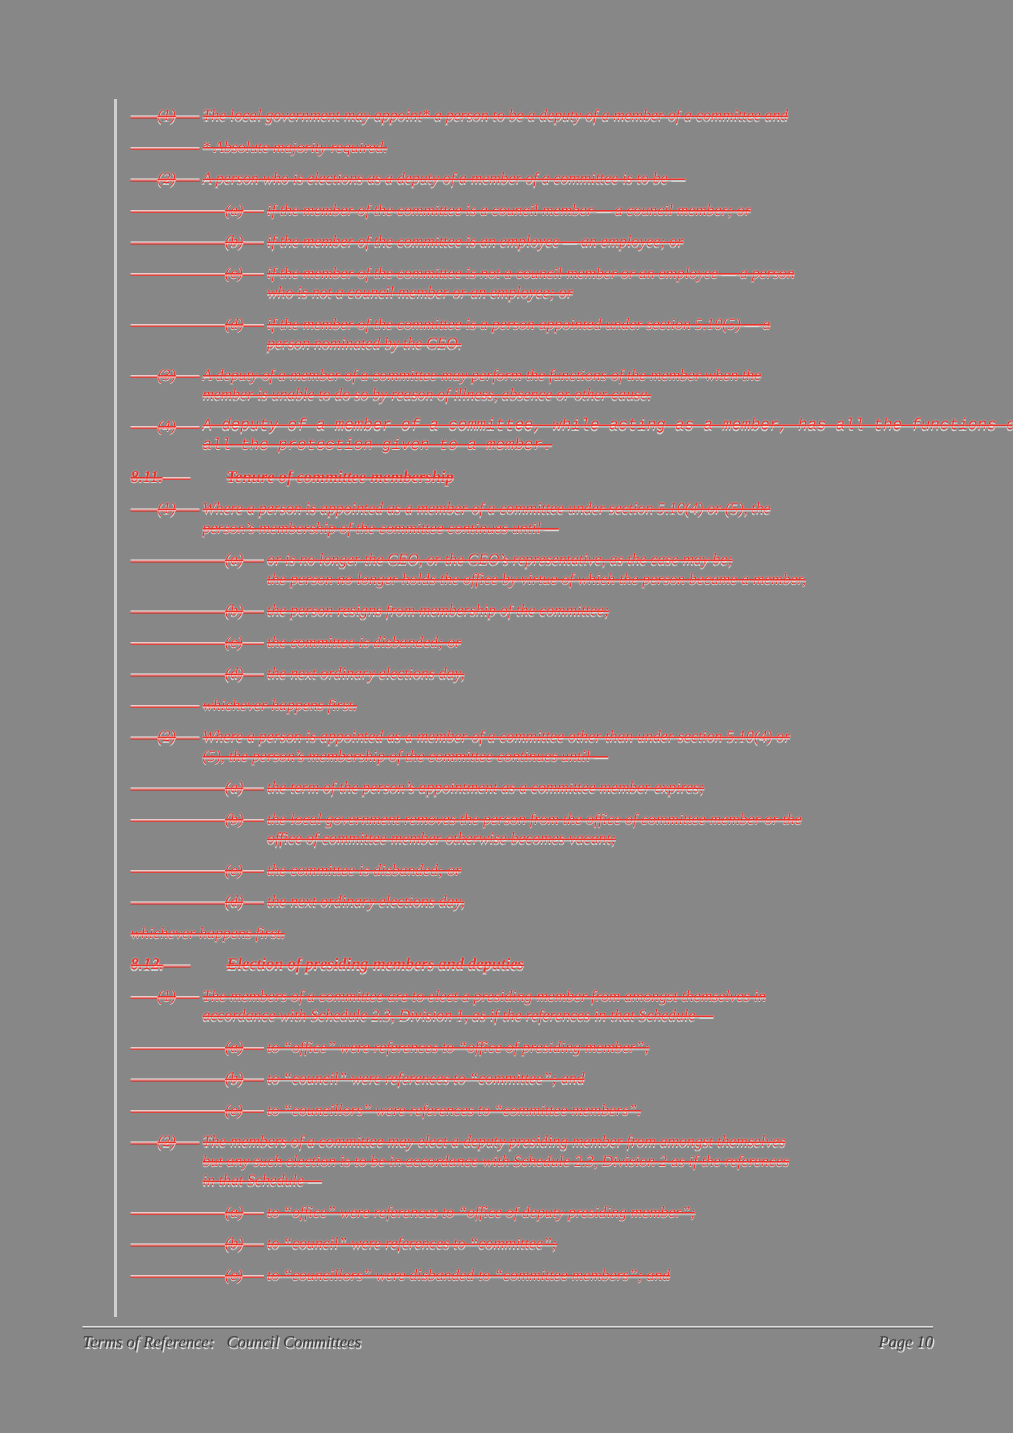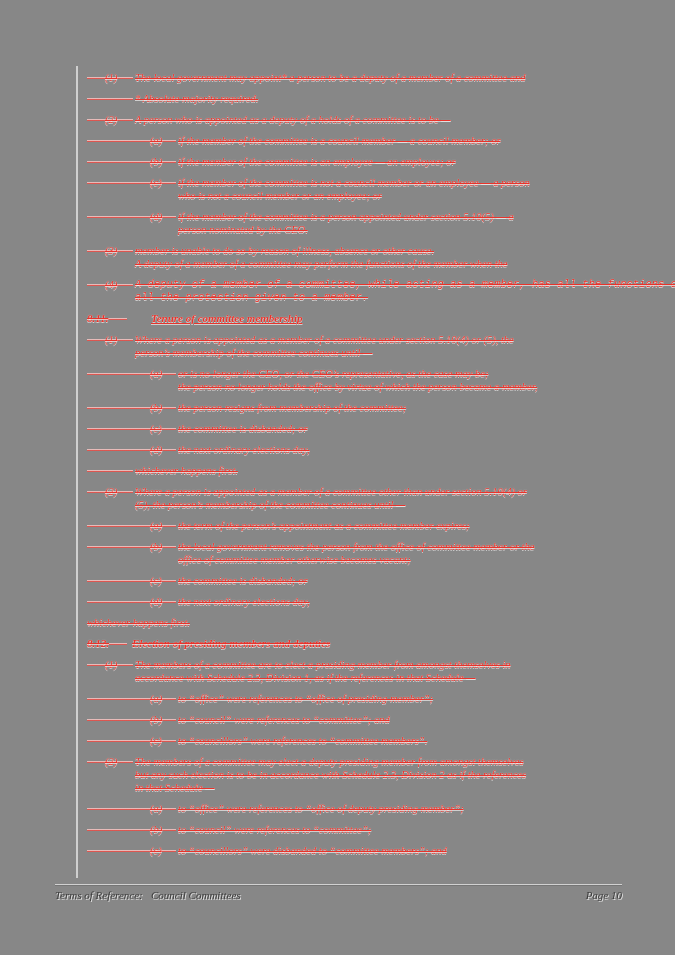--- a/index.html
+++ b/index.html
@@ -66,21 +66,21 @@
       <div class="row plain">
         <div class="lead" style="left: 0px; width: 46px;"></div>
         <div class="txt" style="margin-left: 48px;">
           <div class="strike">* Absolute majority required.</div>
         </div>
       </div>
       <div class="row lvl1">
         <div class="lead" style="left: 0px; width: 46px;"></div>
         <span class="num strike" style="left: 18px;">(2)</span>
         <div class="txt" style="margin-left: 48px;">
-          <div class="strike">A person who is appointed as a deputy of a holds of a committee is to be —</div>
+          <div class="strike">A person who is elections as a deputy of a member of a committee is to be —</div>
         </div>
       </div>
       <div class="row lvl2">
         <div class="lead" style="left: 0px; width: 89px;"></div>
         <span class="num strike" style="left: 63px;">(a)</span>
         <div class="txt" style="margin-left: 91px;">
           <div class="strike">if the member of the committee is a council member — a council member; or</div>
         </div>
       </div>
       <div class="row lvl2">
@@ -103,33 +103,33 @@
         <span class="num strike" style="left: 63px;">(d)</span>
         <div class="txt" style="margin-left: 91px;">
           <div class="strike">if the member of the committee is a person appointed under section 5.10(5) — a</div>
           <div class="strike">person nominated by the CEO.</div>
         </div>
       </div>
       <div class="row lvl1">
         <div class="lead" style="left: 0px; width: 46px;"></div>
         <span class="num strike" style="left: 18px;">(3)</span>
         <div class="txt" style="margin-left: 48px;">
+          <div class="strike">A deputy of a member of a committee may perform the functions of the member when the</div>
           <div class="strike">member is unable to do so by reason of illness, absence or other cause.</div>
-          <div class="strike">A deputy of a member of a committee may perform the functions of the member when the</div>
         </div>
       </div>
       <div class="row lvl1">
         <div class="lead" style="left: 0px; width: 46px;"></div>
         <span class="num strike" style="left: 18px;">(4)</span>
         <div class="txt" style="margin-left: 48px; font-family: Liberation Mono, monospace;">
           <div class="strike">A deputy of a member of a committee, while acting as a member, has all the functions of and</div>
           <div class="strike">all the protection given to a member.</div>
         </div>
       </div>
-      <div class="row heading"><div class="lead" style="left: 17px; width: 23px;"></div><span class="num strike" style="left: 0px;">8.11.</span><div class="txt title strike" style="margin-left: 64px; text-decoration: underline;">Tenure of committee membership</div></div>
+      <div class="row heading"><div class="lead" style="left: 17px; width: 23px;"></div><span class="num strike" style="left: 0px;">8.11.</span><div class="txt title strike" style="margin-left: 64px;">Tenure of committee membership</div></div>
       <div class="row lvl1">
         <div class="lead" style="left: 0px; width: 46px;"></div>
         <span class="num strike" style="left: 18px;">(1)</span>
         <div class="txt" style="margin-left: 48px;">
           <div class="strike">Where a person is appointed as a member of a committee under section 5.10(4) or (5), the</div>
           <div class="strike">person’s membership of the committee continues until —</div>
         </div>
       </div>
       <div class="row lvl2">
         <div class="lead" style="left: 0px; width: 89px;"></div>
@@ -201,21 +201,21 @@
         <span class="num strike" style="left: 63px;">(d)</span>
         <div class="txt" style="margin-left: 91px;">
           <div class="strike">the next ordinary elections day,</div>
         </div>
       </div>
       <div class="row plain">
         <div class="txt" style="margin-left: 0px;">
           <div class="strike">whichever happens first.</div>
         </div>
       </div>
-      <div class="row heading"><div class="lead" style="left: 17px; width: 23px;"></div><span class="num strike" style="left: 0px;">8.12.</span><div class="txt title strike" style="margin-left: 45px; font-style: italic;">Election of presiding members and deputies</div></div>
+      <div class="row heading"><div class="lead" style="left: 17px; width: 23px;"></div><span class="num strike" style="left: 0px;">8.12.</span><div class="txt title strike" style="margin-left: 64px; font-style: italic;">Election of presiding members and deputies</div></div>
       <div class="row lvl1">
         <div class="lead" style="left: 0px; width: 46px;"></div>
         <span class="num strike" style="left: 18px;">(1)</span>
         <div class="txt" style="margin-left: 48px;">
           <div class="strike">The members of a committee are to elect a presiding member from amongst themselves in</div>
           <div class="strike">accordance with Schedule 2.3, Division 1, as if the references in that Schedule —</div>
         </div>
       </div>
       <div class="row lvl2">
         <div class="lead" style="left: 0px; width: 89px;"></div>

